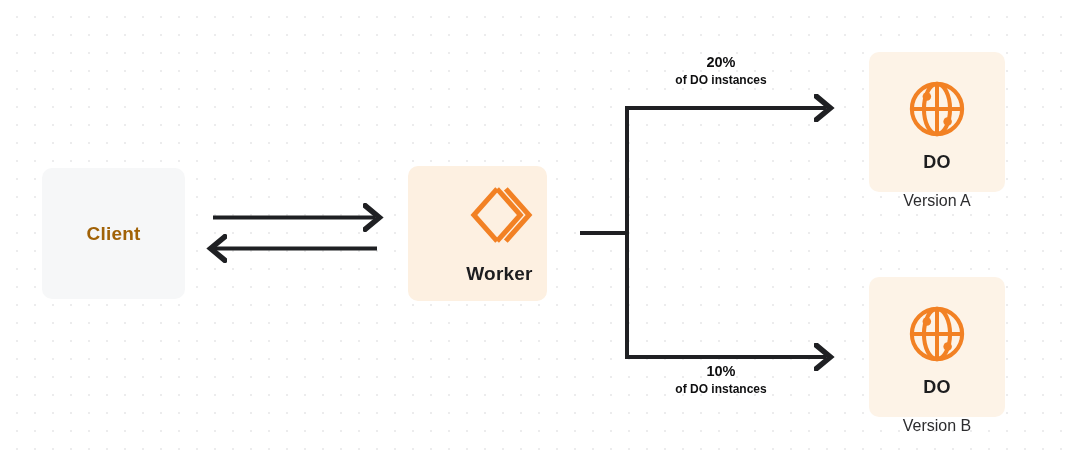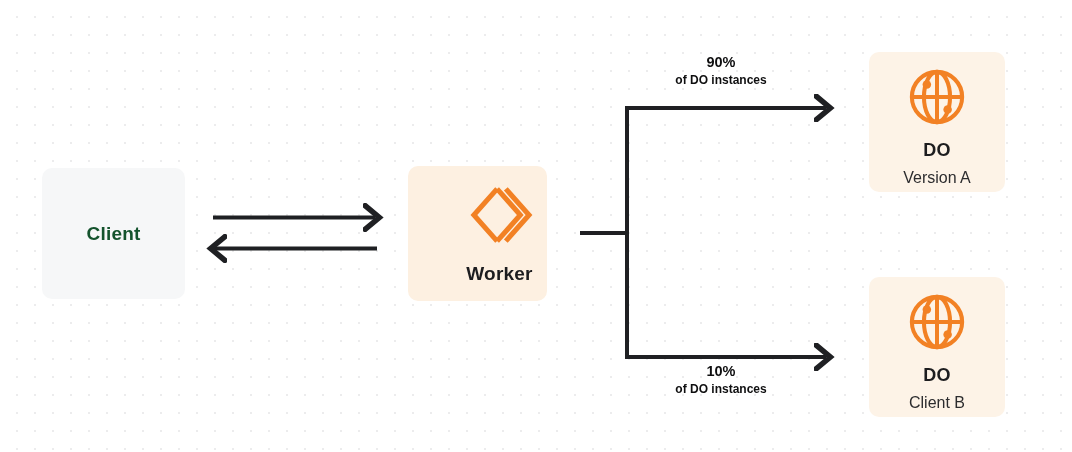--- a/index.html
+++ b/index.html
@@ -39,21 +39,21 @@
   #client-node {
     left: 42px;
     top: 168px;
     width: 143px;
     height: 131px;
     background: #f6f7f8;
   }
   #client-node .node-title {
     font-size: 19px;
     font-weight: 700;
-    color: #14532d;
+    color: #a16207;
     letter-spacing: .2px;
   }
 
   
   #worker-node {
     left: 408px;
     top: 166px;
     width: 139px;
     height: 135px;
     background: #fdf0e1;
@@ -70,37 +70,37 @@
   }
   .worker-icon { width: 66px; height: 60px; display: block; }
 
   
   .do-node {
     width: 136px;
     height: 140px;
     background: #fdf3e7;
     left: 869px;
     justify-content: flex-start;
-    padding-top: 16px;
+    padding-top: 28px;
   }
   #do-a-node { top: 52px; }
   #do-b-node { top: 277px; }
   .do-icon { width: 58px; height: 58px; display: block; }
   .do-node .node-title {
     font-size: 18px;
     font-weight: 700;
     color: #1d1d1f;
     margin-top: 14px;
     letter-spacing: .3px;
   }
   .do-node .node-sub {
     font-size: 16px;
     font-weight: 400;
     color: #2c2c2e;
-    margin-top: 8px;
+    margin-top: 19px;
   }
 
   
   #connectors {
     position: absolute;
     left: 0; top: 0;
     width: 1072px; height: 452px;
     pointer-events: none;
   }
 
@@ -194,25 +194,25 @@
       <svg class="do-icon" viewBox="0 0 60 60" fill="none" xmlns="http://www.w3.org/2000/svg">
         <circle cx="30" cy="30" r="26" stroke="#f28124" stroke-width="4.2" fill="none"></circle>
         <line x1="30" y1="4" x2="30" y2="56" stroke="#f28124" stroke-width="4.2"></line>
         <line x1="5" y1="30" x2="55" y2="30" stroke="#f28124" stroke-width="4.2"></line>
         <ellipse cx="30" cy="30" rx="13.5" ry="26" stroke="#f28124" stroke-width="4.2" fill="none"></ellipse>
         <circle cx="19.5" cy="17" r="4.4" fill="#f28124"></circle>
         <circle cx="41" cy="43" r="4.4" fill="#f28124"></circle>
       </svg>
     </span>
     <span class="node-title">DO</span>
-    <span class="node-sub">Client B</span>
+    <span class="node-sub">Version B</span>
   </div>
 
   <div class="edge-label" id="label-top">
-    <span class="pct">90%</span>
+    <span class="pct">20%</span>
     <span class="sub">of DO instances</span>
   </div>
 
   <div class="edge-label" id="label-bottom">
     <span class="pct">10%</span>
     <span class="sub">of DO instances</span>
   </div>
 
 </div>
 

